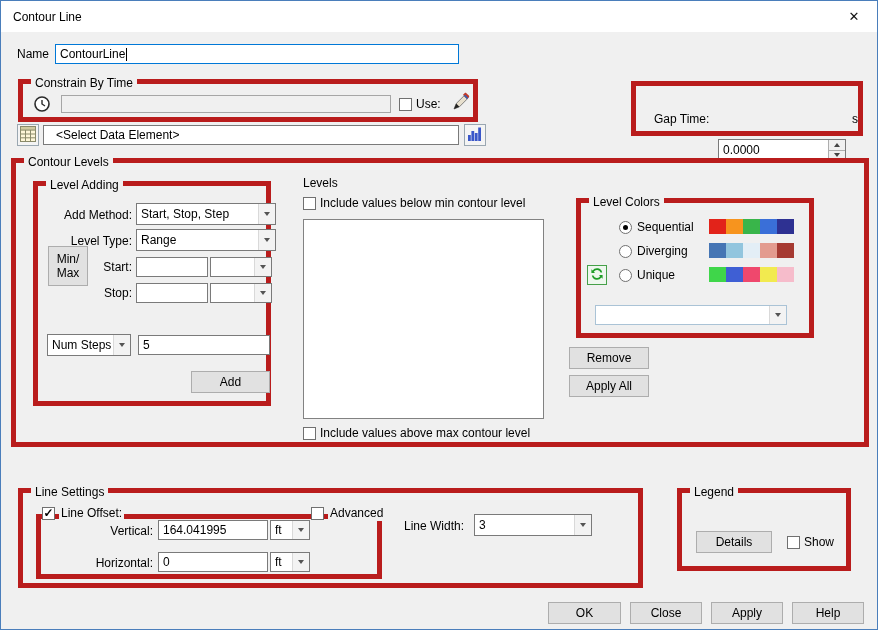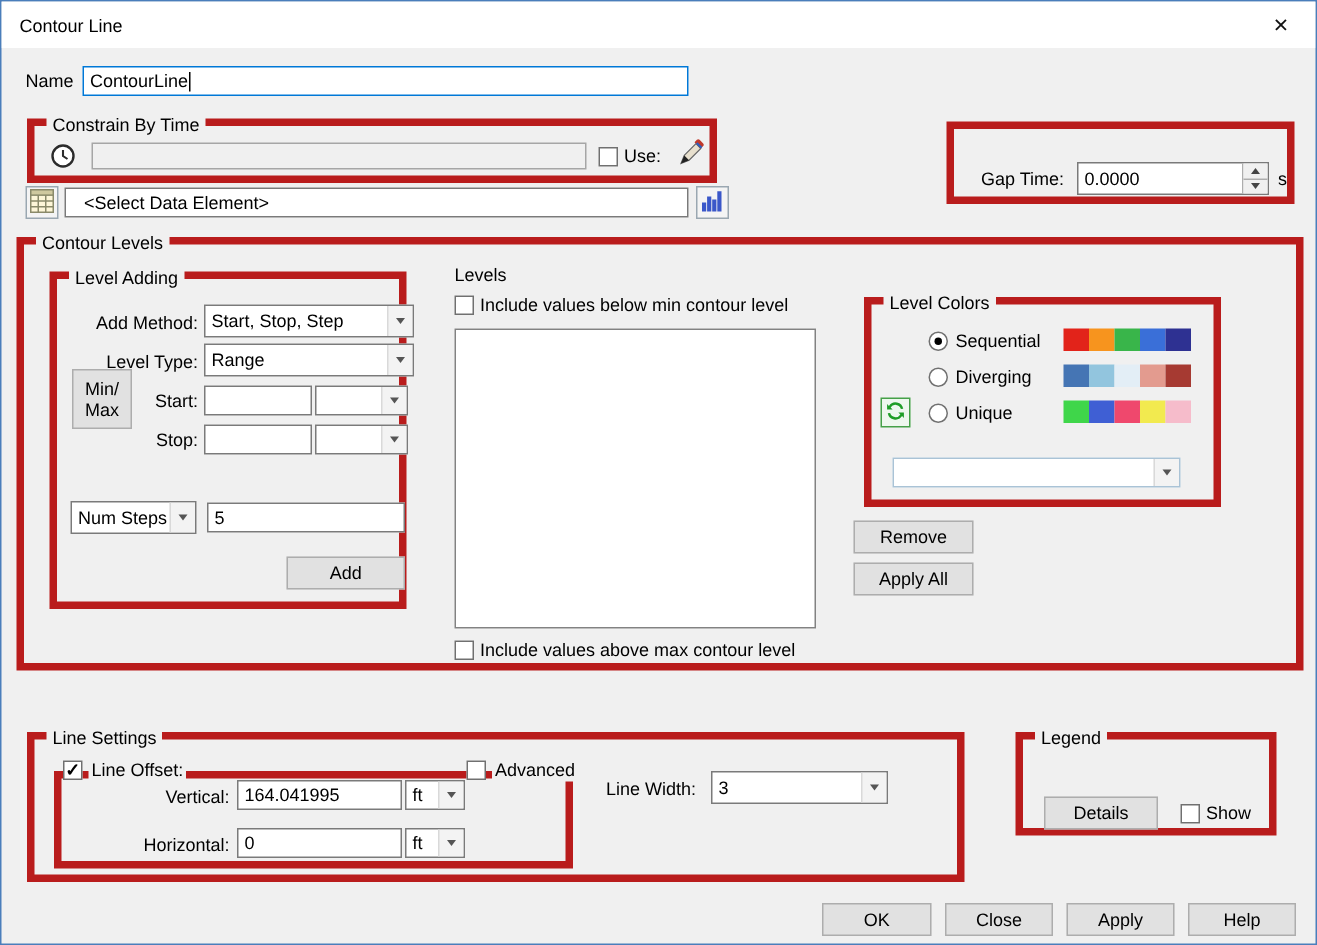--- a/index.html
+++ b/index.html
@@ -64,21 +64,21 @@
     border-radius:50%; background:#000;
   }
   .onborder { background:#f0f0f0; padding:0 2px; }
   .swatch { position:absolute; width:17px; height:15px; }
   .listbox { position:absolute; background:#fff; border:1px solid #828282; }
   .iconbtn {
     position:absolute; background:#f4f4f4; border:1px solid #9aa7b1;
     display:flex; align-items:center; justify-content:center;
   }
   .iconbtn.green { border:1px solid #46a049; background:#eef7ee; }
-  .spin { position:absolute; background:#fff; border:1px solid #7a7a7a; display:flex; }
+  .spin { position:absolute; background:#fff; border:1px solid #7a7a7a; display:flex;margin-top:31px; }
   .spin .sval { flex:1; display:flex; align-items:center; padding:0 4px; }
   .spin .sbtns { width:17px; display:flex; flex-direction:column; border-left:1px solid #adadad; }
   .spin .sb { flex:1; background:#f0f0f0; display:flex; align-items:center; justify-content:center; }
   .spin .sb + .sb { border-top:1px solid #adadad; }
   .spin .sb.up::after { content:""; border-left:3px solid transparent; border-right:3px solid transparent; border-bottom:4px solid #444; }
   .spin .sb.down::after { content:""; border-left:3px solid transparent; border-right:3px solid transparent; border-top:4px solid #444; }
 </style>
 </head>
 <body>
 
@@ -290,21 +290,21 @@
       <span class="arrow"></span>
     </div>
 
     <span class="lbl" style="left:381px; top:26px;">Line Width:</span>
     <div class="combo" style="left:451px; top:21px; width:118px; height:22px;">
       <span class="val">3</span>
       <span class="arrow"></span>
     </div>
   </div>
 
-  <div class="group" style="left:676px; top:487px; width:174px; height:69px;">
+  <div class="group" style="left:676px; top:487px; width:174px; height:83px;">
     <span class="glabel">Legend</span>
     <div class="btn" style="left:14px; top:38px; width:76px; height:22px;">Details</div>
     <span class="cb" style="left:105px; top:43px;"></span>
     <span class="lbl" style="left:122px; top:42px;">Show</span>
   </div>
 
   <div class="btn" style="left:547px; top:601px; width:73px; height:22px;">OK</div>
   <div class="btn" style="left:629px; top:601px; width:72px; height:22px;">Close</div>
   <div class="btn" style="left:710px; top:601px; width:72px; height:22px;">Apply</div>
   <div class="btn" style="left:791px; top:601px; width:72px; height:22px;">Help</div>

